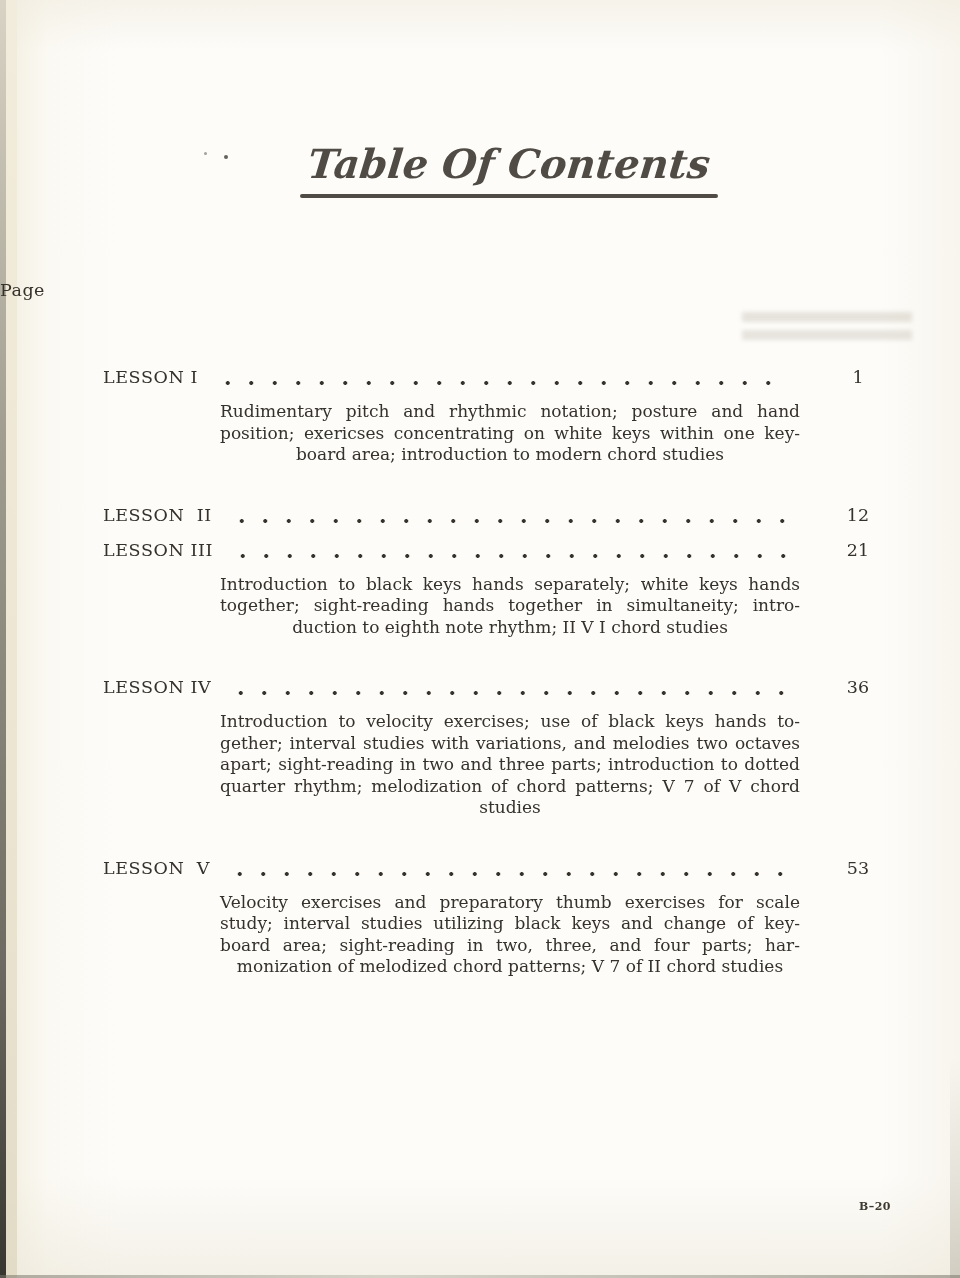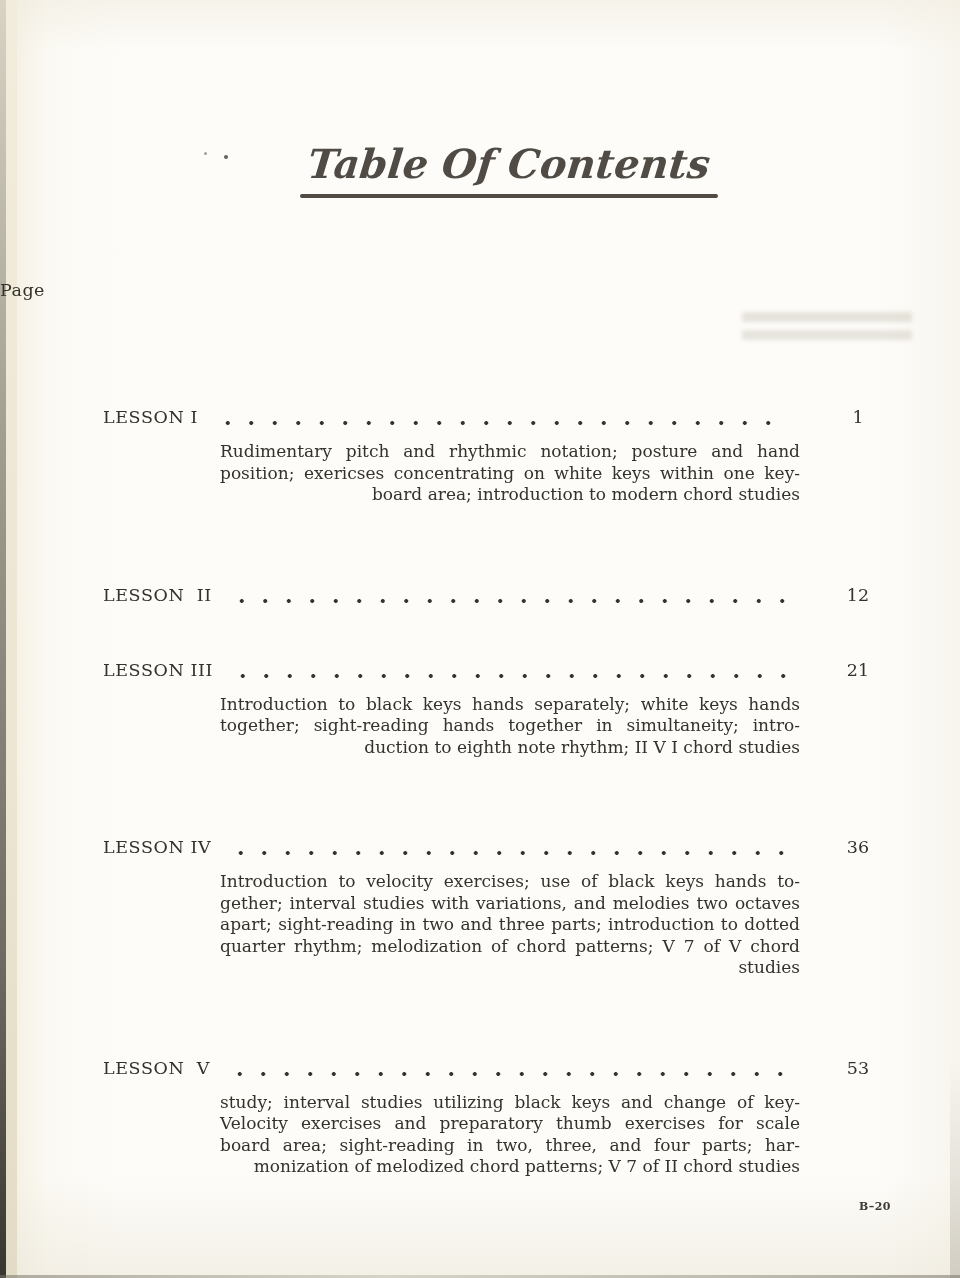--- a/index.html
+++ b/index.html
@@ -115,21 +115,20 @@
     display: flex;
     align-items: flex-end;
     margin-bottom: 12px;
   }
   .lesson-label {
     flex: 0 0 auto;
     font-size: 17.5px;
     letter-spacing: 0.6px;
     white-space: pre;
     line-height: 23px;
-    margin-top: 40px;
   }
   .leader {
     flex: 1 1 auto;
     height: 20px;
     margin: 0 46px 0 16px;
     background-image: radial-gradient(circle, var(--ink) 1.7px, rgba(0,0,0,0) 2.2px);
     background-size: 23.5px 6px;
     background-repeat: repeat-x;
     background-position: 2px calc(100% - 3px);
   }
@@ -139,21 +138,21 @@
     text-align: center;
     font-size: 17.5px;
     line-height: 23px;
   }
   .desc {
     margin: 12px 0 38px 117px;
     width: 580px;
     font-size: 17px;
     line-height: 21.5px;
   }
-  .dline { text-align: right; }
+  .dline { text-align: center; }
   .dline.jl { text-align: justify; text-align-last: justify; }
 
   .footer-code {
     position: absolute;
     right: 69px;
     top: 1200px;
     font-size: 11px;
     font-weight: 700;
     letter-spacing: 0.5px;
     color: #3d3930;
@@ -220,22 +219,22 @@
           <div class="dline jl">apart; sight-reading in two and three parts; introduction to dotted</div>
           <div class="dline jl">quarter rhythm; melodization of chord patterns; V 7 of V chord</div>
           <div class="dline">studies</div>
         </div>
         <div class="entry-row">
           <span class="lesson-label">LESSON  V</span>
           <span class="leader"></span>
           <span class="page-num">53</span>
         </div>
         <div class="desc">
+          <div class="dline jl">Velocity exercises and preparatory thumb exercises for scale</div>
           <div class="dline jl">study; interval studies utilizing black keys and change of key-</div>
-          <div class="dline jl">Velocity exercises and preparatory thumb exercises for scale</div>
           <div class="dline jl">board area; sight-reading in two, three, and four parts; har-</div>
           <div class="dline">monization of melodized chord patterns; V 7 of II chord studies</div>
         </div>
       </div>
   </div>
 
   <div class="footer-code">B–20</div>
 </div>
 
 </body></html>

